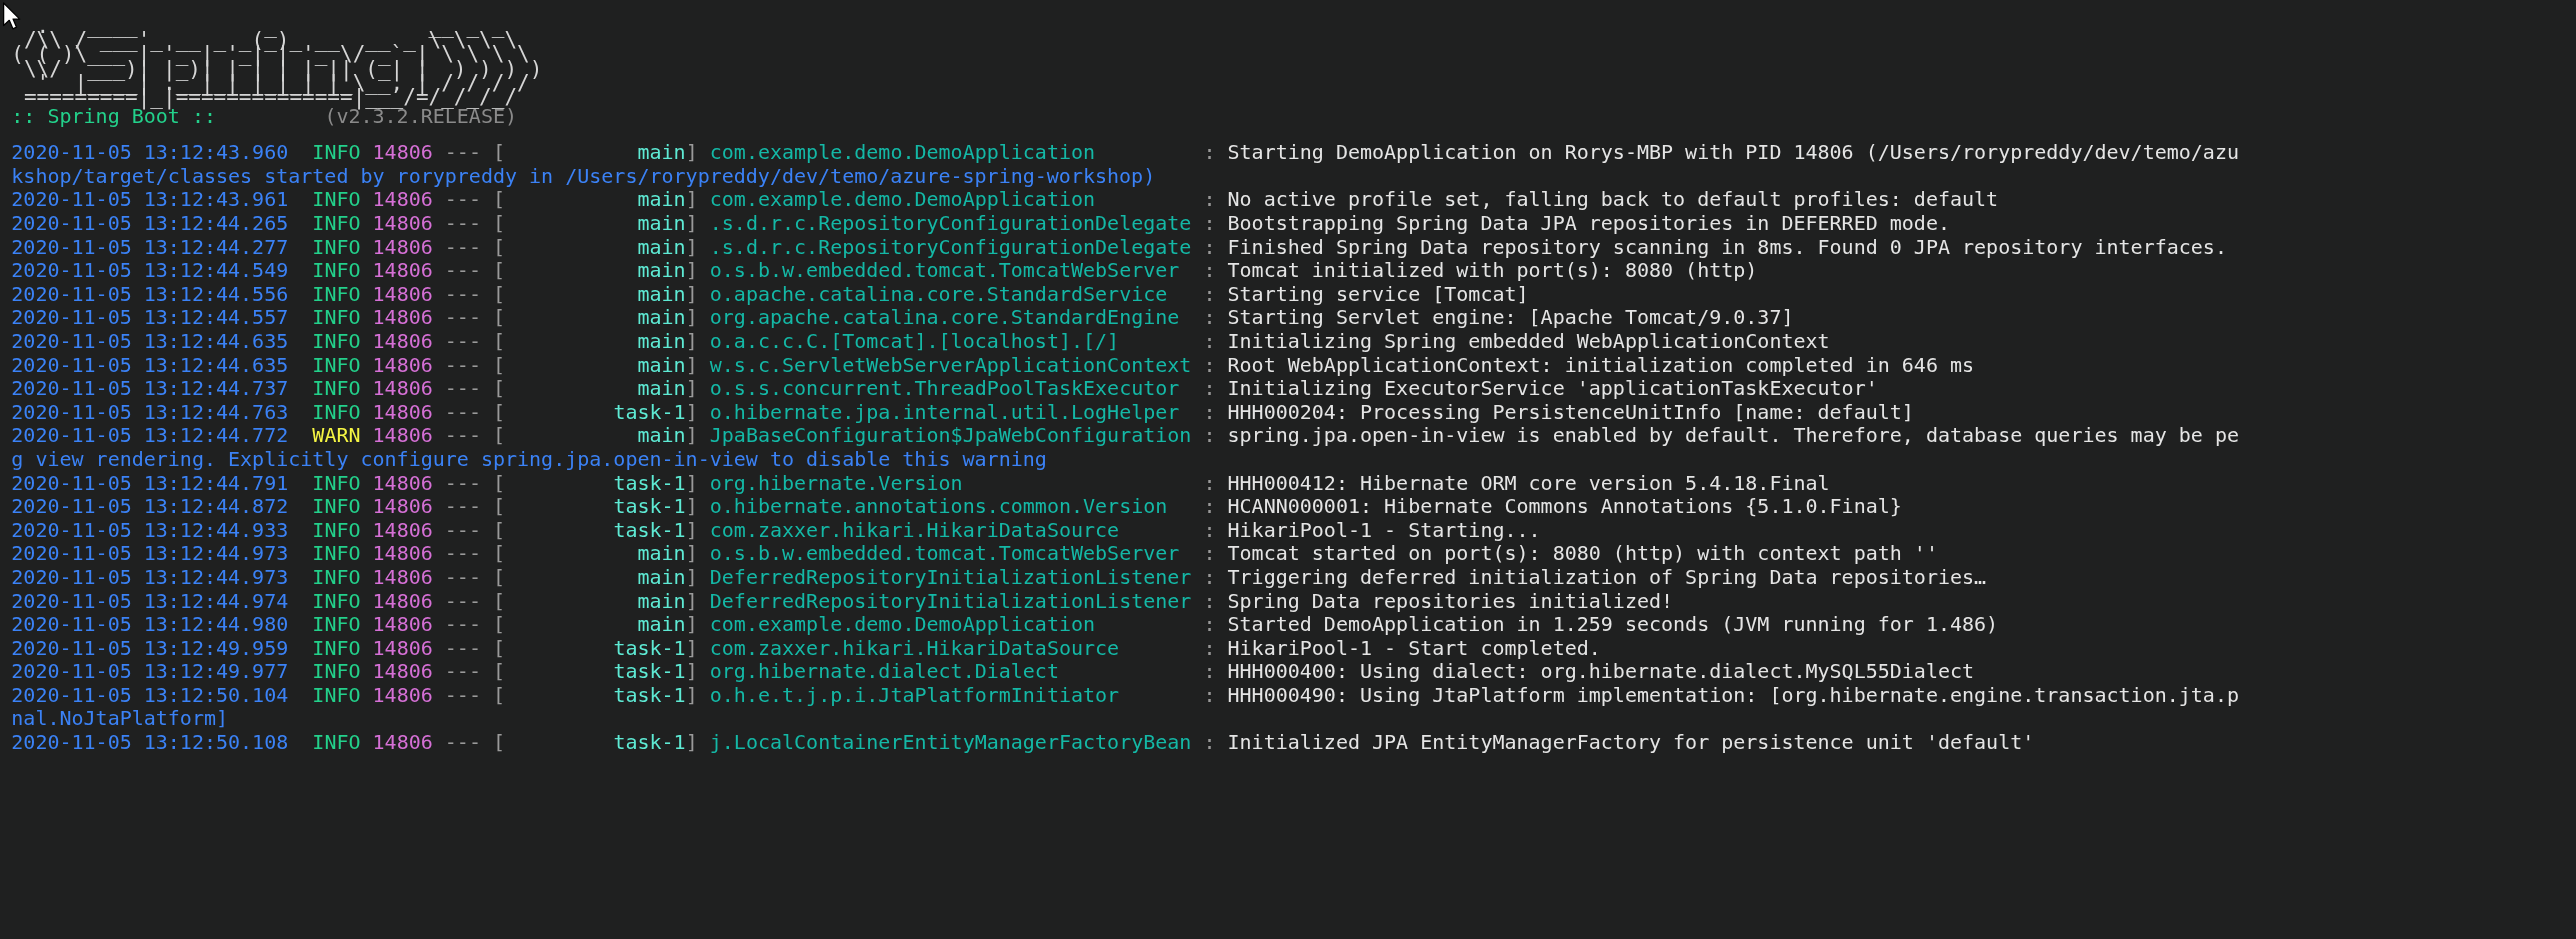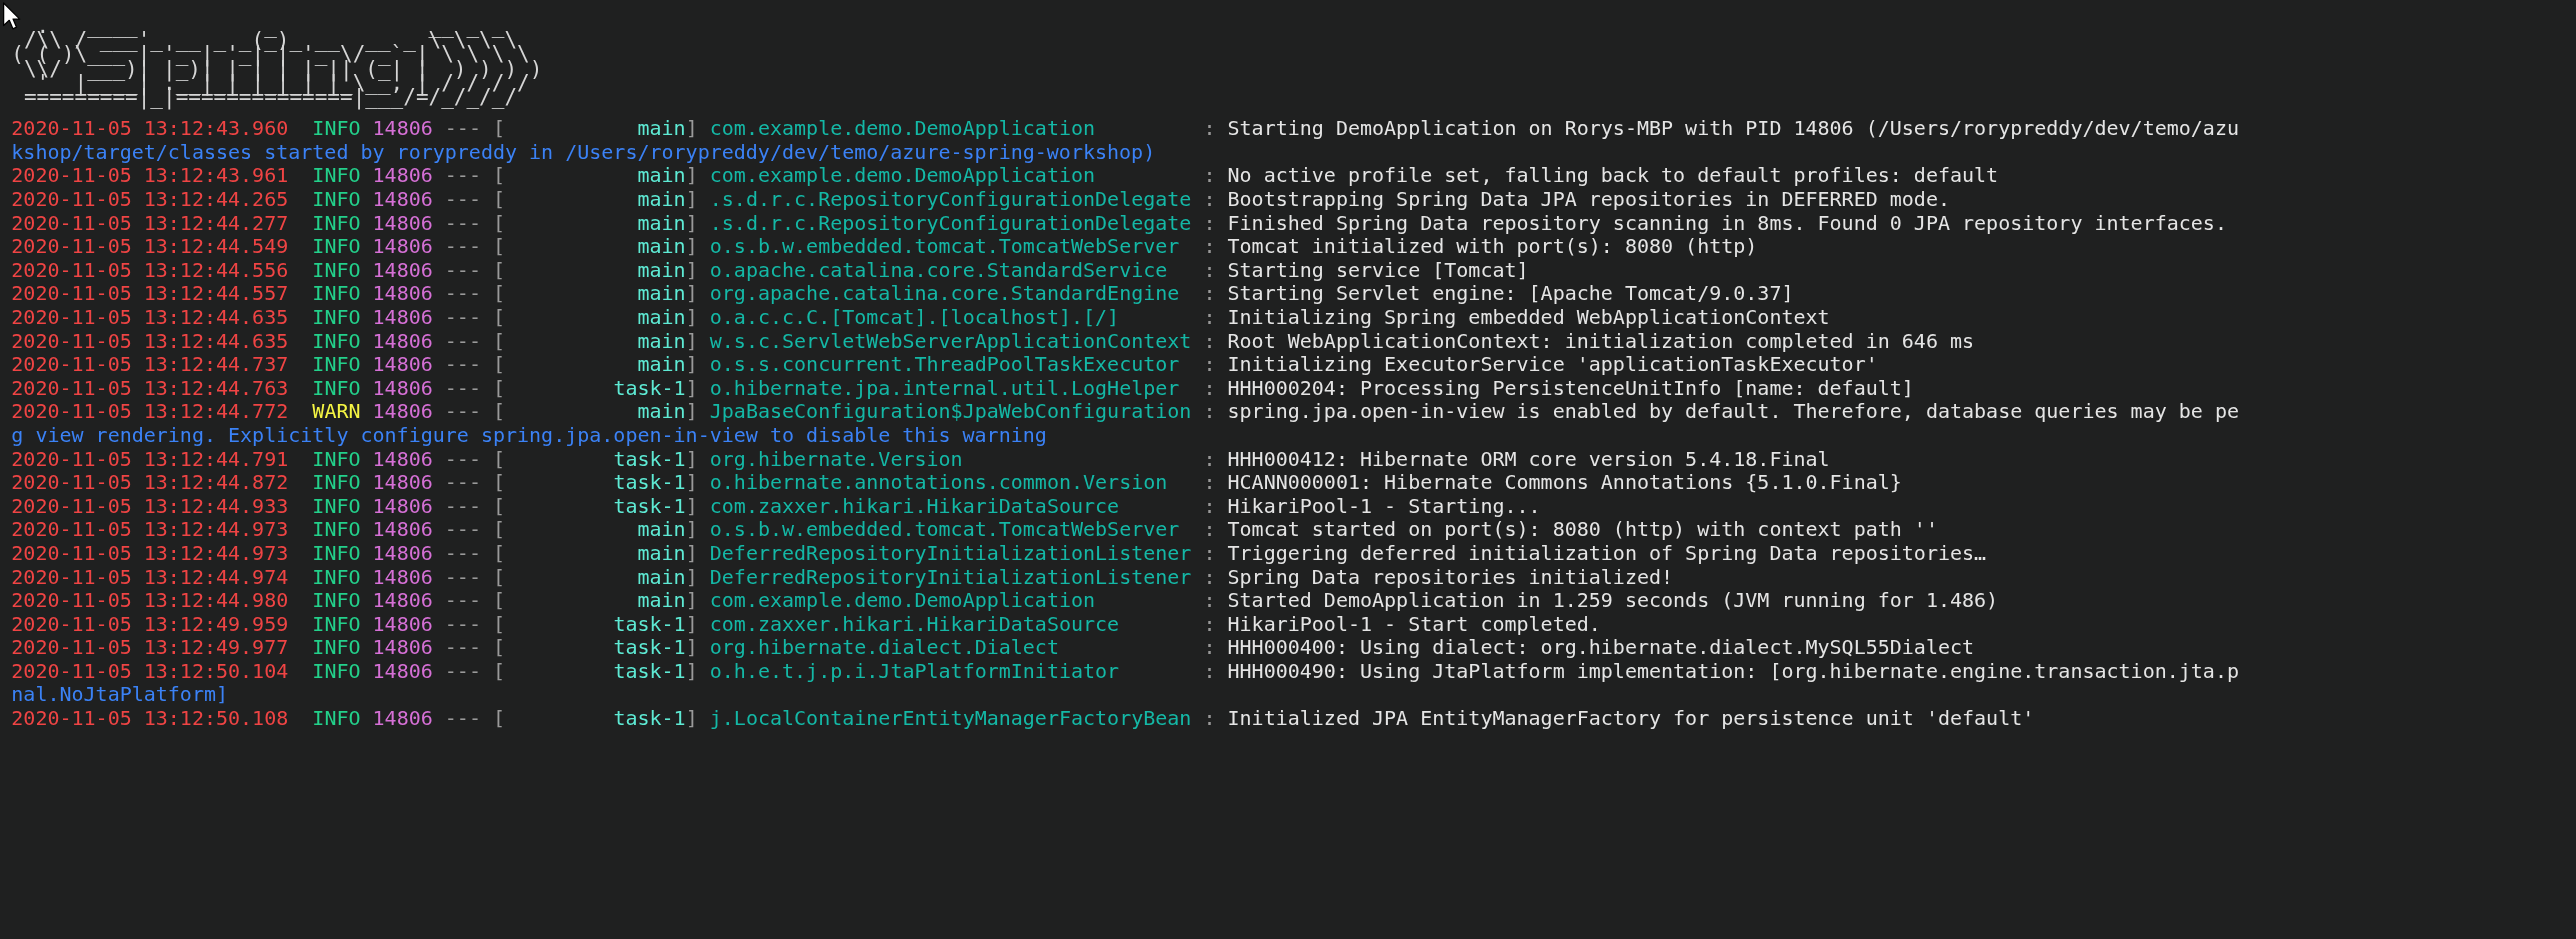--- a/index.html
+++ b/index.html
@@ -55,21 +55,21 @@
     line-height: 23.6px;
     white-space: pre;
     color: #e5e5e5;
     font-weight: 400;
   }
   .logline {
     white-space: pre;
     font-size: 20px;
     line-height: 23.6px;
   }
-  .ts      { color: #ef4444; margin-top: 12px; }
+  .ts      { color: #3b82f6; margin-top: 12px; }
   .lvl-info { color: #23d18b; margin-top: 16px; }
   .lvl-warn { color: #f5f543; }
   .pid     { color: #d670d6; margin-top: 38px; }
   .dashes  { color: #9a9a9a; }
   .brk     { color: #9a9a9a; }
   .thread  { color: #5eead4; }
   .logger  { color: #14b8a6; }
   .colon   { color: #9a9a9a; }
   .msg     { color: #e5e5e5; }
   .wrapline { color: #3b82f6; }
@@ -93,16 +93,17 @@
     <path d="M2 1 L2 29 L9 22.5 L13.5 33 L18 31 L13.7 21 L22 21 Z" fill="#ffffff" stroke="#000000" stroke-width="1.6" stroke-linejoin="round"></path>
   </svg>
 
   <pre id="banner">  .   ____          _            __ _ _
  /\\ / ___'_ __ _ _(_)_ __  __ _ \ \ \ \
 ( ( )\___ | '_ | '_| | '_ \/ _` | \ \ \ \
  \\/  ___)| |_)| | | | | || (_| |  ) ) ) )
   '  |____| .__|_| |_|_| |_\__, | / / / /
  =========|_|==============|___/=/_/_/_/</pre>
 
+  <div id="banner-footer"><span class="c-green-bright">:: Spring Boot ::</span><span>         </span><span class="c-grey-dim">(v2.3.2.RELEASE)</span></div>
 
   <div id="log"><div class="logline"><span class="ts">2020-11-05 13:12:43.960</span><span class="msg">  </span><span class="lvl-info">INFO</span><span class="msg"> </span><span class="pid">14806</span><span class="dashes"> --- </span><span class="brk">[</span><span class="thread">           main</span><span class="brk">]</span><span class="msg"> </span><span class="logger">com.example.demo.DemoApplication        </span><span class="colon"> : </span><span class="msg">Starting DemoApplication on Rorys-MBP with PID 14806 (/Users/rorypreddy/dev/temo/azu</span></div><div class="logline"><span class="wrapline">kshop/target/classes started by rorypreddy in /Users/rorypreddy/dev/temo/azure-spring-workshop)</span></div><div class="logline"><span class="ts">2020-11-05 13:12:43.961</span><span class="msg">  </span><span class="lvl-info">INFO</span><span class="msg"> </span><span class="pid">14806</span><span class="dashes"> --- </span><span class="brk">[</span><span class="thread">           main</span><span class="brk">]</span><span class="msg"> </span><span class="logger">com.example.demo.DemoApplication        </span><span class="colon"> : </span><span class="msg">No active profile set, falling back to default profiles: default</span></div><div class="logline"><span class="ts">2020-11-05 13:12:44.265</span><span class="msg">  </span><span class="lvl-info">INFO</span><span class="msg"> </span><span class="pid">14806</span><span class="dashes"> --- </span><span class="brk">[</span><span class="thread">           main</span><span class="brk">]</span><span class="msg"> </span><span class="logger">.s.d.r.c.RepositoryConfigurationDelegate</span><span class="colon"> : </span><span class="msg">Bootstrapping Spring Data JPA repositories in DEFERRED mode.</span></div><div class="logline"><span class="ts">2020-11-05 13:12:44.277</span><span class="msg">  </span><span class="lvl-info">INFO</span><span class="msg"> </span><span class="pid">14806</span><span class="dashes"> --- </span><span class="brk">[</span><span class="thread">           main</span><span class="brk">]</span><span class="msg"> </span><span class="logger">.s.d.r.c.RepositoryConfigurationDelegate</span><span class="colon"> : </span><span class="msg">Finished Spring Data repository scanning in 8ms. Found 0 JPA repository interfaces.</span></div><div class="logline"><span class="ts">2020-11-05 13:12:44.549</span><span class="msg">  </span><span class="lvl-info">INFO</span><span class="msg"> </span><span class="pid">14806</span><span class="dashes"> --- </span><span class="brk">[</span><span class="thread">           main</span><span class="brk">]</span><span class="msg"> </span><span class="logger">o.s.b.w.embedded.tomcat.TomcatWebServer </span><span class="colon"> : </span><span class="msg">Tomcat initialized with port(s): 8080 (http)</span></div><div class="logline"><span class="ts">2020-11-05 13:12:44.556</span><span class="msg">  </span><span class="lvl-info">INFO</span><span class="msg"> </span><span class="pid">14806</span><span class="dashes"> --- </span><span class="brk">[</span><span class="thread">           main</span><span class="brk">]</span><span class="msg"> </span><span class="logger">o.apache.catalina.core.StandardService  </span><span class="colon"> : </span><span class="msg">Starting service [Tomcat]</span></div><div class="logline"><span class="ts">2020-11-05 13:12:44.557</span><span class="msg">  </span><span class="lvl-info">INFO</span><span class="msg"> </span><span class="pid">14806</span><span class="dashes"> --- </span><span class="brk">[</span><span class="thread">           main</span><span class="brk">]</span><span class="msg"> </span><span class="logger">org.apache.catalina.core.StandardEngine </span><span class="colon"> : </span><span class="msg">Starting Servlet engine: [Apache Tomcat/9.0.37]</span></div><div class="logline"><span class="ts">2020-11-05 13:12:44.635</span><span class="msg">  </span><span class="lvl-info">INFO</span><span class="msg"> </span><span class="pid">14806</span><span class="dashes"> --- </span><span class="brk">[</span><span class="thread">           main</span><span class="brk">]</span><span class="msg"> </span><span class="logger">o.a.c.c.C.[Tomcat].[localhost].[/]      </span><span class="colon"> : </span><span class="msg">Initializing Spring embedded WebApplicationContext</span></div><div class="logline"><span class="ts">2020-11-05 13:12:44.635</span><span class="msg">  </span><span class="lvl-info">INFO</span><span class="msg"> </span><span class="pid">14806</span><span class="dashes"> --- </span><span class="brk">[</span><span class="thread">           main</span><span class="brk">]</span><span class="msg"> </span><span class="logger">w.s.c.ServletWebServerApplicationContext</span><span class="colon"> : </span><span class="msg">Root WebApplicationContext: initialization completed in 646 ms</span></div><div class="logline"><span class="ts">2020-11-05 13:12:44.737</span><span class="msg">  </span><span class="lvl-info">INFO</span><span class="msg"> </span><span class="pid">14806</span><span class="dashes"> --- </span><span class="brk">[</span><span class="thread">           main</span><span class="brk">]</span><span class="msg"> </span><span class="logger">o.s.s.concurrent.ThreadPoolTaskExecutor </span><span class="colon"> : </span><span class="msg">Initializing ExecutorService 'applicationTaskExecutor'</span></div><div class="logline"><span class="ts">2020-11-05 13:12:44.763</span><span class="msg">  </span><span class="lvl-info">INFO</span><span class="msg"> </span><span class="pid">14806</span><span class="dashes"> --- </span><span class="brk">[</span><span class="thread">         task-1</span><span class="brk">]</span><span class="msg"> </span><span class="logger">o.hibernate.jpa.internal.util.LogHelper </span><span class="colon"> : </span><span class="msg">HHH000204: Processing PersistenceUnitInfo [name: default]</span></div><div class="logline"><span class="ts">2020-11-05 13:12:44.772</span><span class="msg">  </span><span class="lvl-warn">WARN</span><span class="msg"> </span><span class="pid">14806</span><span class="dashes"> --- </span><span class="brk">[</span><span class="thread">           main</span><span class="brk">]</span><span class="msg"> </span><span class="logger">JpaBaseConfiguration$JpaWebConfiguration</span><span class="colon"> : </span><span class="msg">spring.jpa.open-in-view is enabled by default. Therefore, database queries may be pe</span></div><div class="logline"><span class="wrapline">g view rendering. Explicitly configure spring.jpa.open-in-view to disable this warning</span></div><div class="logline"><span class="ts">2020-11-05 13:12:44.791</span><span class="msg">  </span><span class="lvl-info">INFO</span><span class="msg"> </span><span class="pid">14806</span><span class="dashes"> --- </span><span class="brk">[</span><span class="thread">         task-1</span><span class="brk">]</span><span class="msg"> </span><span class="logger">org.hibernate.Version                   </span><span class="colon"> : </span><span class="msg">HHH000412: Hibernate ORM core version 5.4.18.Final</span></div><div class="logline"><span class="ts">2020-11-05 13:12:44.872</span><span class="msg">  </span><span class="lvl-info">INFO</span><span class="msg"> </span><span class="pid">14806</span><span class="dashes"> --- </span><span class="brk">[</span><span class="thread">         task-1</span><span class="brk">]</span><span class="msg"> </span><span class="logger">o.hibernate.annotations.common.Version  </span><span class="colon"> : </span><span class="msg">HCANN000001: Hibernate Commons Annotations {5.1.0.Final}</span></div><div class="logline"><span class="ts">2020-11-05 13:12:44.933</span><span class="msg">  </span><span class="lvl-info">INFO</span><span class="msg"> </span><span class="pid">14806</span><span class="dashes"> --- </span><span class="brk">[</span><span class="thread">         task-1</span><span class="brk">]</span><span class="msg"> </span><span class="logger">com.zaxxer.hikari.HikariDataSource      </span><span class="colon"> : </span><span class="msg">HikariPool-1 - Starting...</span></div><div class="logline"><span class="ts">2020-11-05 13:12:44.973</span><span class="msg">  </span><span class="lvl-info">INFO</span><span class="msg"> </span><span class="pid">14806</span><span class="dashes"> --- </span><span class="brk">[</span><span class="thread">           main</span><span class="brk">]</span><span class="msg"> </span><span class="logger">o.s.b.w.embedded.tomcat.TomcatWebServer </span><span class="colon"> : </span><span class="msg">Tomcat started on port(s): 8080 (http) with context path ''</span></div><div class="logline"><span class="ts">2020-11-05 13:12:44.973</span><span class="msg">  </span><span class="lvl-info">INFO</span><span class="msg"> </span><span class="pid">14806</span><span class="dashes"> --- </span><span class="brk">[</span><span class="thread">           main</span><span class="brk">]</span><span class="msg"> </span><span class="logger">DeferredRepositoryInitializationListener</span><span class="colon"> : </span><span class="msg">Triggering deferred initialization of Spring Data repositories…</span></div><div class="logline"><span class="ts">2020-11-05 13:12:44.974</span><span class="msg">  </span><span class="lvl-info">INFO</span><span class="msg"> </span><span class="pid">14806</span><span class="dashes"> --- </span><span class="brk">[</span><span class="thread">           main</span><span class="brk">]</span><span class="msg"> </span><span class="logger">DeferredRepositoryInitializationListener</span><span class="colon"> : </span><span class="msg">Spring Data repositories initialized!</span></div><div class="logline"><span class="ts">2020-11-05 13:12:44.980</span><span class="msg">  </span><span class="lvl-info">INFO</span><span class="msg"> </span><span class="pid">14806</span><span class="dashes"> --- </span><span class="brk">[</span><span class="thread">           main</span><span class="brk">]</span><span class="msg"> </span><span class="logger">com.example.demo.DemoApplication        </span><span class="colon"> : </span><span class="msg">Started DemoApplication in 1.259 seconds (JVM running for 1.486)</span></div><div class="logline"><span class="ts">2020-11-05 13:12:49.959</span><span class="msg">  </span><span class="lvl-info">INFO</span><span class="msg"> </span><span class="pid">14806</span><span class="dashes"> --- </span><span class="brk">[</span><span class="thread">         task-1</span><span class="brk">]</span><span class="msg"> </span><span class="logger">com.zaxxer.hikari.HikariDataSource      </span><span class="colon"> : </span><span class="msg">HikariPool-1 - Start completed.</span></div><div class="logline"><span class="ts">2020-11-05 13:12:49.977</span><span class="msg">  </span><span class="lvl-info">INFO</span><span class="msg"> </span><span class="pid">14806</span><span class="dashes"> --- </span><span class="brk">[</span><span class="thread">         task-1</span><span class="brk">]</span><span class="msg"> </span><span class="logger">org.hibernate.dialect.Dialect           </span><span class="colon"> : </span><span class="msg">HHH000400: Using dialect: org.hibernate.dialect.MySQL55Dialect</span></div><div class="logline"><span class="ts">2020-11-05 13:12:50.104</span><span class="msg">  </span><span class="lvl-info">INFO</span><span class="msg"> </span><span class="pid">14806</span><span class="dashes"> --- </span><span class="brk">[</span><span class="thread">         task-1</span><span class="brk">]</span><span class="msg"> </span><span class="logger">o.h.e.t.j.p.i.JtaPlatformInitiator      </span><span class="colon"> : </span><span class="msg">HHH000490: Using JtaPlatform implementation: [org.hibernate.engine.transaction.jta.p</span></div><div class="logline"><span class="wrapline">nal.NoJtaPlatform]</span></div><div class="logline"><span class="ts">2020-11-05 13:12:50.108</span><span class="msg">  </span><span class="lvl-info">INFO</span><span class="msg"> </span><span class="pid">14806</span><span class="dashes"> --- </span><span class="brk">[</span><span class="thread">         task-1</span><span class="brk">]</span><span class="msg"> </span><span class="logger">j.LocalContainerEntityManagerFactoryBean</span><span class="colon"> : </span><span class="msg">Initialized JPA EntityManagerFactory for persistence unit 'default'</span></div></div>
 </div>
 
 
 </body></html>

